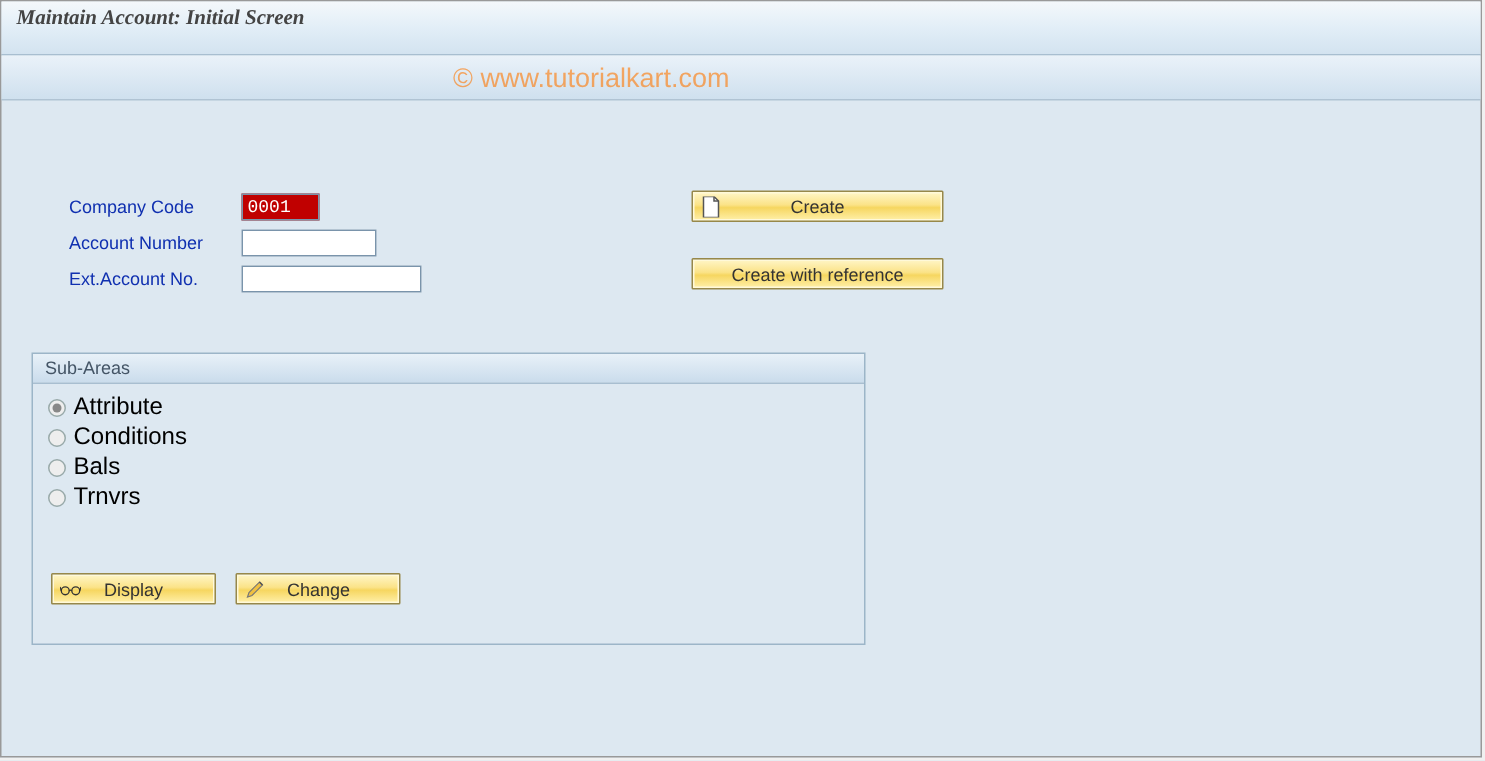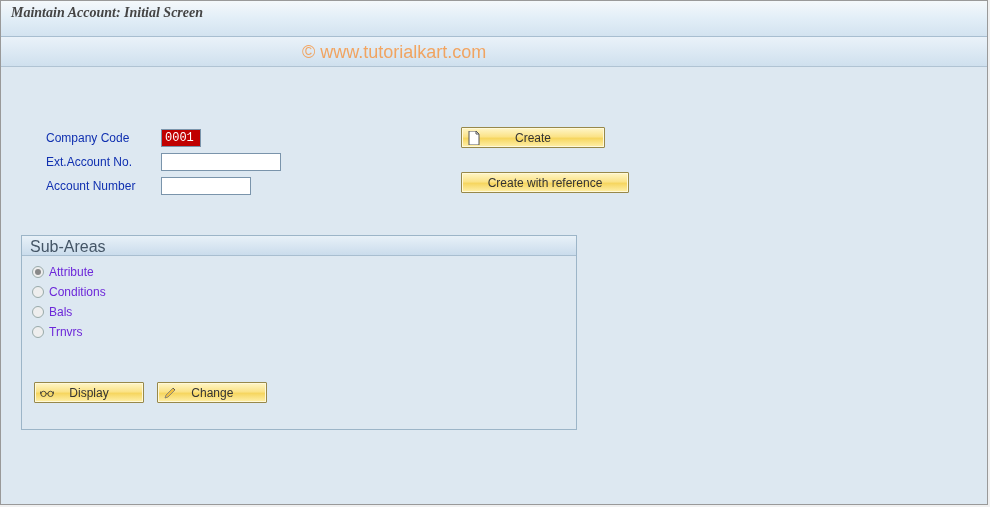--- a/index.html
+++ b/index.html
@@ -71,21 +71,21 @@
       font-size: 12px;
       margin-left: 25px;
     }
     .field-input {
       height: 18px;
       border: 1px solid #7a94ab;
       background: #fff;
       font-size: 12px;
       padding: 0 3px;
     }
-    .field-input.small { width: 40px; }
+    .field-input.small { width: 52px; }
     .field-input.med { width: 90px; }
     .field-input.large { width: 120px; }
     .field-input.error {
       background: #c00000;
       color: #fff;
       font-family: "Courier New", monospace;
       font-size: 12px;
     }
     .buttons-col { width: 180px; }
     .sap-button {
@@ -127,31 +127,31 @@
       width: 556px;
       border: 1px solid #9cb5c8;
       background: #dde8f1;
     }
     .panel-header {
       height: 20px;
       padding: 2px 8px;
       background: linear-gradient(to bottom, #e8f1f8 0%, #cadcec 100%);
       border-bottom: 1px solid #a8bed0;
       color: #445566;
-      font-size: 16px;
+      font-size: 12px;
     }
     .panel-body {
       padding: 6px 10px 18px 10px;
     }
     .radio-row {
       display: flex;
       align-items: center;
       height: 20px;
-      color: #6d28d9;
-      font-size: 12px;
+      color: #000000;
+      font-size: 16px;
     }
     .radio-circle {
       width: 12px;
       height: 12px;
       border: 1px solid #9aa;
       border-radius: 50%;
       margin-right: 5px;
       display: inline-flex;
       align-items: center;
       justify-content: center;
@@ -185,31 +185,31 @@
   <div class="content">
 
     <div class="form-area">
 
       <div class="fields-col">
         <div class="field-row">
           <span class="field-label">Company Code</span>
           <input class="field-input small error" value="0001" style="">
         </div>
         <div class="field-row">
+          <span class="field-label">Account Number</span>
+          <input class="field-input med" value="" style="">
+        </div>
+        <div class="field-row">
           <span class="field-label">Ext.Account No.</span>
           <input class="field-input large" value="" style="">
         </div>
-        <div class="field-row">
-          <span class="field-label">Account Number</span>
-          <input class="field-input med" value="" style="">
-        </div>
       </div>
 
       <div class="buttons-col">
-        <div class="sap-button" style="width:144px;">
+        <div class="sap-button" style="width:168px;">
           <span class="btn-icon">
             <svg width="12" height="14" viewBox="0 0 12 14">
               <path d="M1 0 h7 l3 3 v11 h-10 z" fill="#fff" stroke="#555" stroke-width="1"></path>
               <path d="M8 0 v3 h3" fill="none" stroke="#555" stroke-width="1"></path>
             </svg>
           </span>
           <span class="btn-label">Create</span>
         </div>
         <div class="sap-button" style="width:168px;">
           <span class="btn-label">Create with reference</span>

